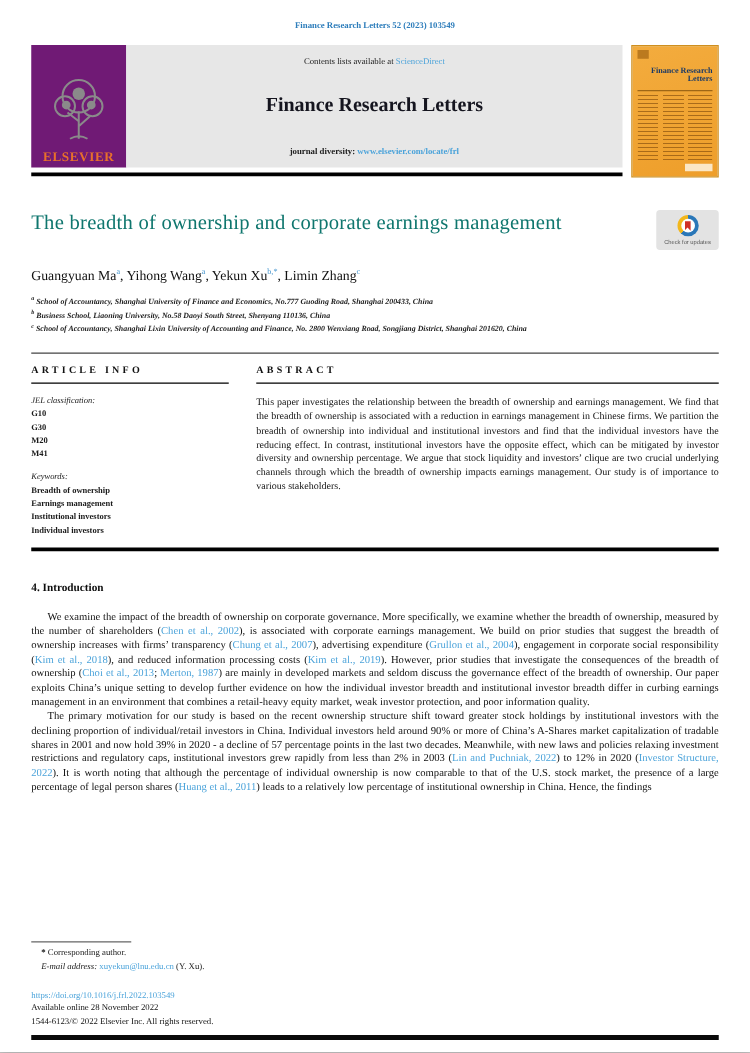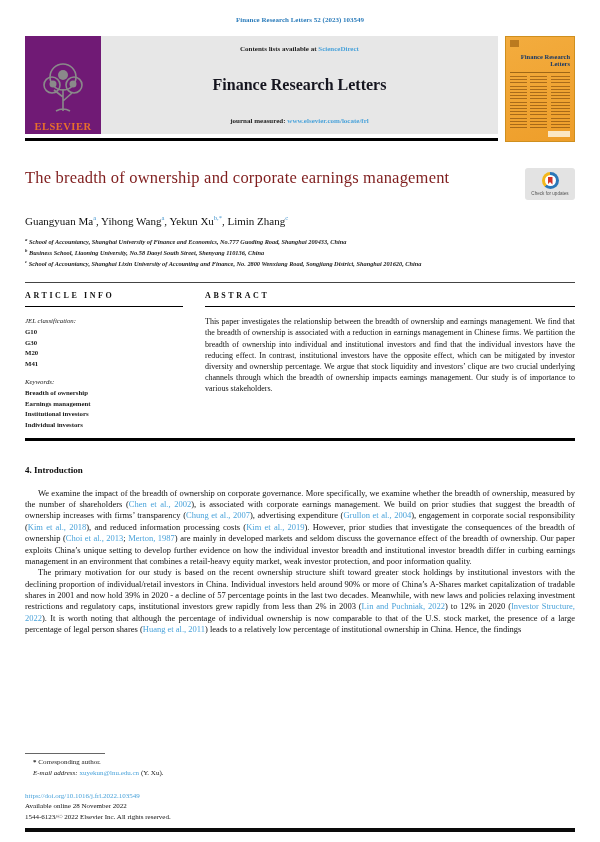--- a/index.html
+++ b/index.html
@@ -9,38 +9,38 @@
         box-shadow:0 0 6px rgba(0,0,0,.5);}
   .journal-ref{margin-top:16px;text-align:center;font-size:7px;font-weight:bold;color:#2d7dbb;}
   
   .masthead-row{display:flex;margin-top:12px;}
   .mast-left{flex:1;display:flex;flex-direction:column;}
   .mast-top{display:flex;height:98px;}
   .logo{width:76px;background:#701a75;display:flex;flex-direction:column;align-items:center;justify-content:flex-end;padding-bottom:2px;}
   .logo svg{display:block;}
   .logo-text{font-size:10.5px;font-weight:bold;color:#e8702a;letter-spacing:.5px;font-family:"Liberation Serif",serif;}
   .mast-center{flex:1;background:#e7e7e7;display:flex;flex-direction:column;align-items:center;justify-content:space-between;padding:9px 4px;}
-  .contents-line{font-size:7px;font-weight:bold;color:#222;}
+  .contents-line{font-size:7px;font-weight:normal;color:#222;}
   .mast-title{font-size:16px;font-weight:bold;color:#15151f;}
   .homepage-line{font-size:7px;font-weight:bold;color:#222;}
   .link{color:#4ba3da;text-decoration:none;}
   .rule-heavy{height:3px;background:#000;margin-top:4px;}
   
   .cover{width:70px;height:106px;margin-left:7px;background:linear-gradient(160deg,#f3ac3e,#ee9e2a);border:1px solid #c8categori1;border:1px solid #cf8f1e;position:relative;box-sizing:border-box;padding:3px 4px;}
   .cover-mark{width:9px;height:7px;background:#9d5f10;opacity:.65;}
   .cover-title{margin-top:6px;text-align:right;font-size:6.5px;line-height:1.15;font-weight:bold;color:#1b3a66;}
   .cover-divider{height:1px;background:#7a4c08;margin:4px 0 3px;opacity:.7;}
   .cover-lines{height:52px;background:
      repeating-linear-gradient(to bottom, rgba(110,60,5,.55) 0 1px, transparent 1px 3.2px);
      -webkit-mask-image:linear-gradient(to right,#000 28%,transparent 28% 34%,#000 34% 62%,transparent 62% 68%,#000 68%);
      mask-image:linear-gradient(to right,#000 28%,transparent 28% 34%,#000 34% 62%,transparent 62% 68%,#000 68%);}
   .cover-foot{position:absolute;bottom:4px;right:4px;width:22px;height:6px;background:#fdf3e0;opacity:.85;}
   
   .title-row{display:flex;justify-content:space-between;align-items:flex-start;margin-top:26px;}
-  .article-title{font-size:16.5px;font-weight:normal;margin:0;color:#7f1d1d;letter-spacing:.2px;}
+  .article-title{font-size:16.5px;font-weight:normal;margin:0;color:#0f766e;letter-spacing:.2px;}
   .check-badge{width:46px;flex:0 0 46px;margin-left:12px;background:#e3e3e3;border-radius:3px;
                display:flex;flex-direction:column;align-items:center;padding:4px 2px 3px;}
   .cm-circle{width:17px;height:17px;border-radius:50%;background:conic-gradient(#2a77b8 0 62%,#f2b71c 62% 100%);
              display:flex;align-items:center;justify-content:center;}
   .cm-inner{width:11px;height:11px;border-radius:50%;background:#fff;display:flex;align-items:center;justify-content:center;}
   .cm-book{width:5px;height:8px;background:#d03028;clip-path:polygon(0 0,100% 0,100% 100%,50% 68%,0 100%);}
   .check-text{margin-top:2px;font-size:4.6px;line-height:1.2;color:#555;text-align:center;font-family:"Liberation Sans",sans-serif;}
   .authors{margin-top:15px;font-size:11px;color:#111;}
   .authors .sup{color:#4193cd;font-size:6.5px;}
   .affiliations{margin-top:9px;font-size:6.3px;font-style:italic;font-weight:bold;line-height:1.55;color:#222;}
@@ -95,21 +95,21 @@
                 <circle cx="13" cy="25" r="3.5"></circle>
                 <circle cx="33" cy="25" r="3.5"></circle>
               </g>
             </svg>
           </span>
           <div class="logo-text">ELSEVIER</div>
         </div>
         <div class="mast-center">
           <div class="contents-line"><span>Contents lists available at </span><a class="link" href="#">ScienceDirect</a></div>
           <div class="mast-title">Finance Research Letters</div>
-          <div class="homepage-line"><span>journal measured: </span><a class="link" href="#">www.elsevier.com/locate/frl</a></div>
+          <div class="homepage-line"><span>journal diversity: </span><a class="link" href="#">www.elsevier.com/locate/frl</a></div>
         </div>
       </div>
       <div class="rule-heavy"></div>
     </div>
     <div class="cover">
       <div class="cover-mark"></div>
       <div class="cover-title">Finance Research Letters</div>
       <div class="cover-divider"></div>
       <div class="cover-lines"></div>
       <div class="cover-foot"></div>

